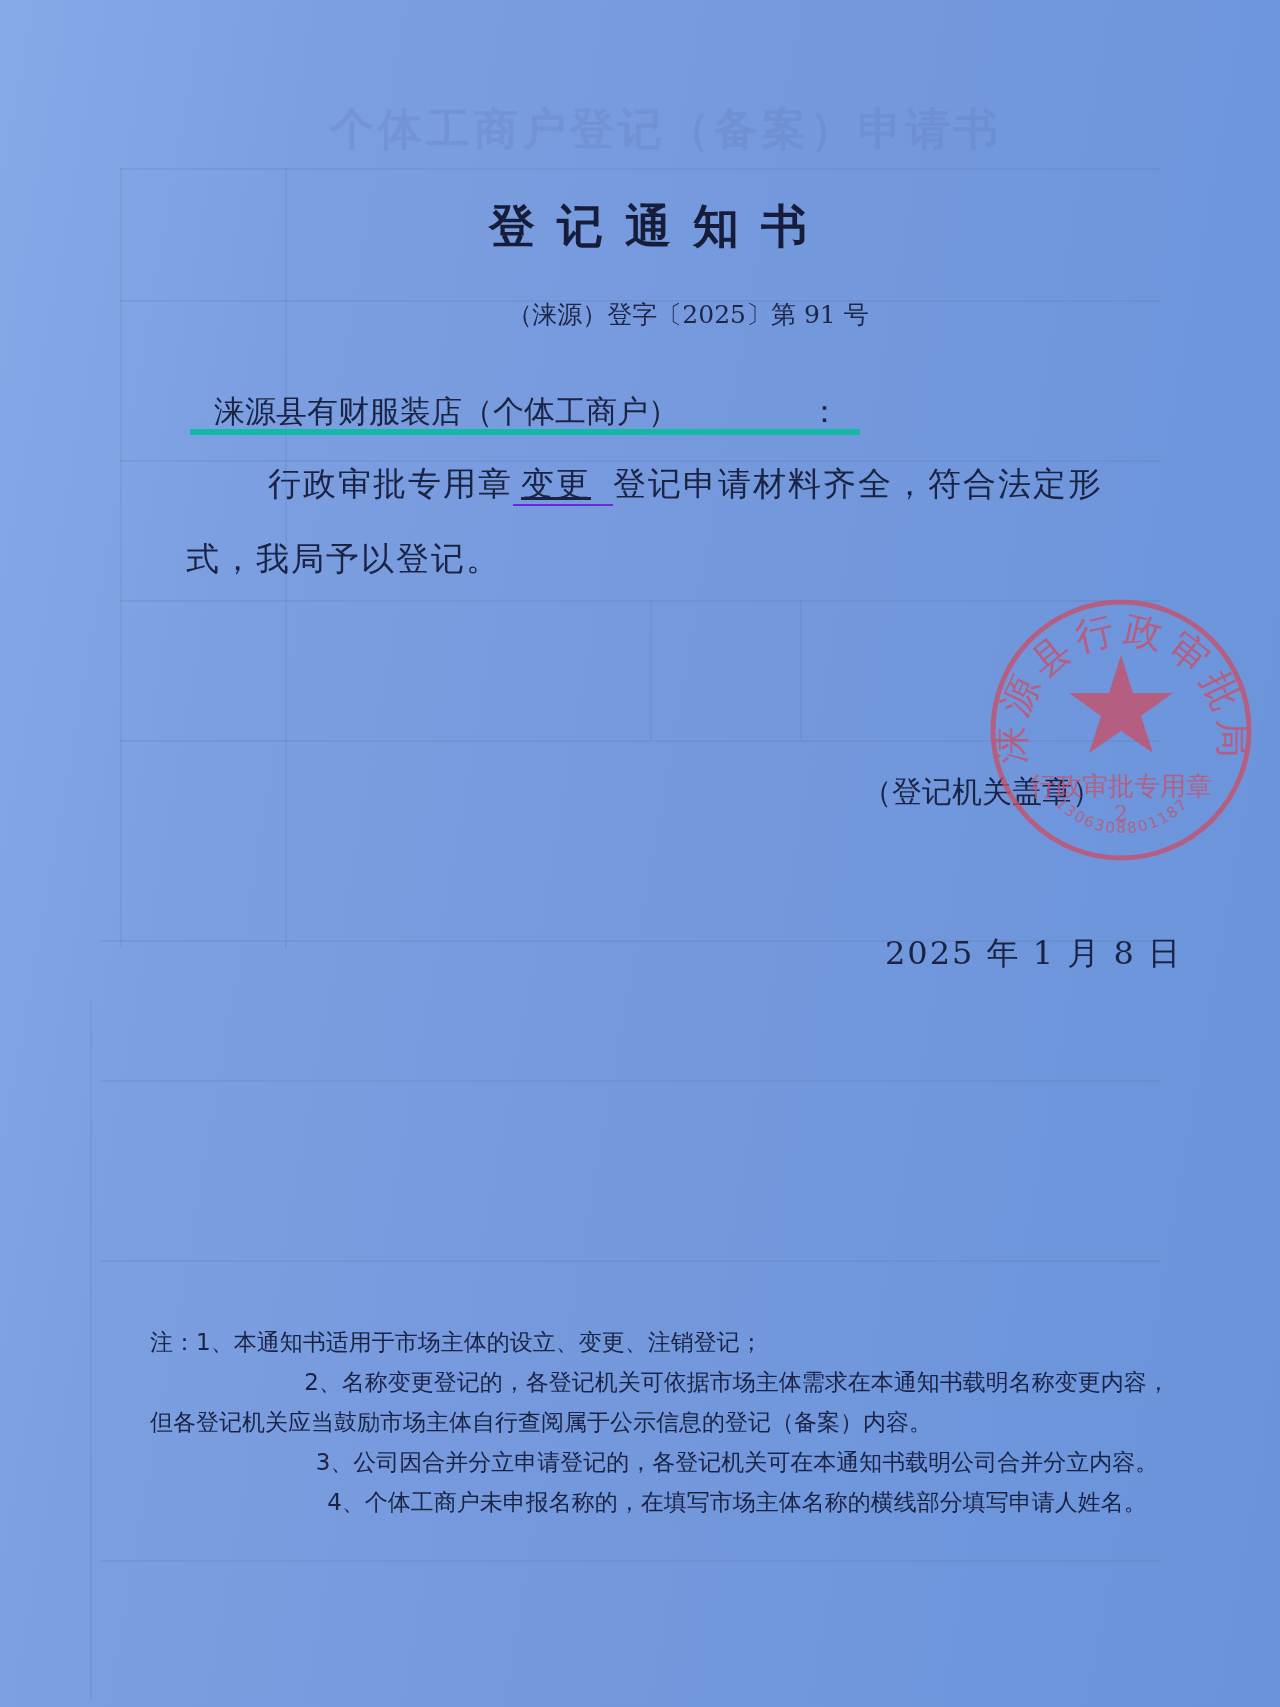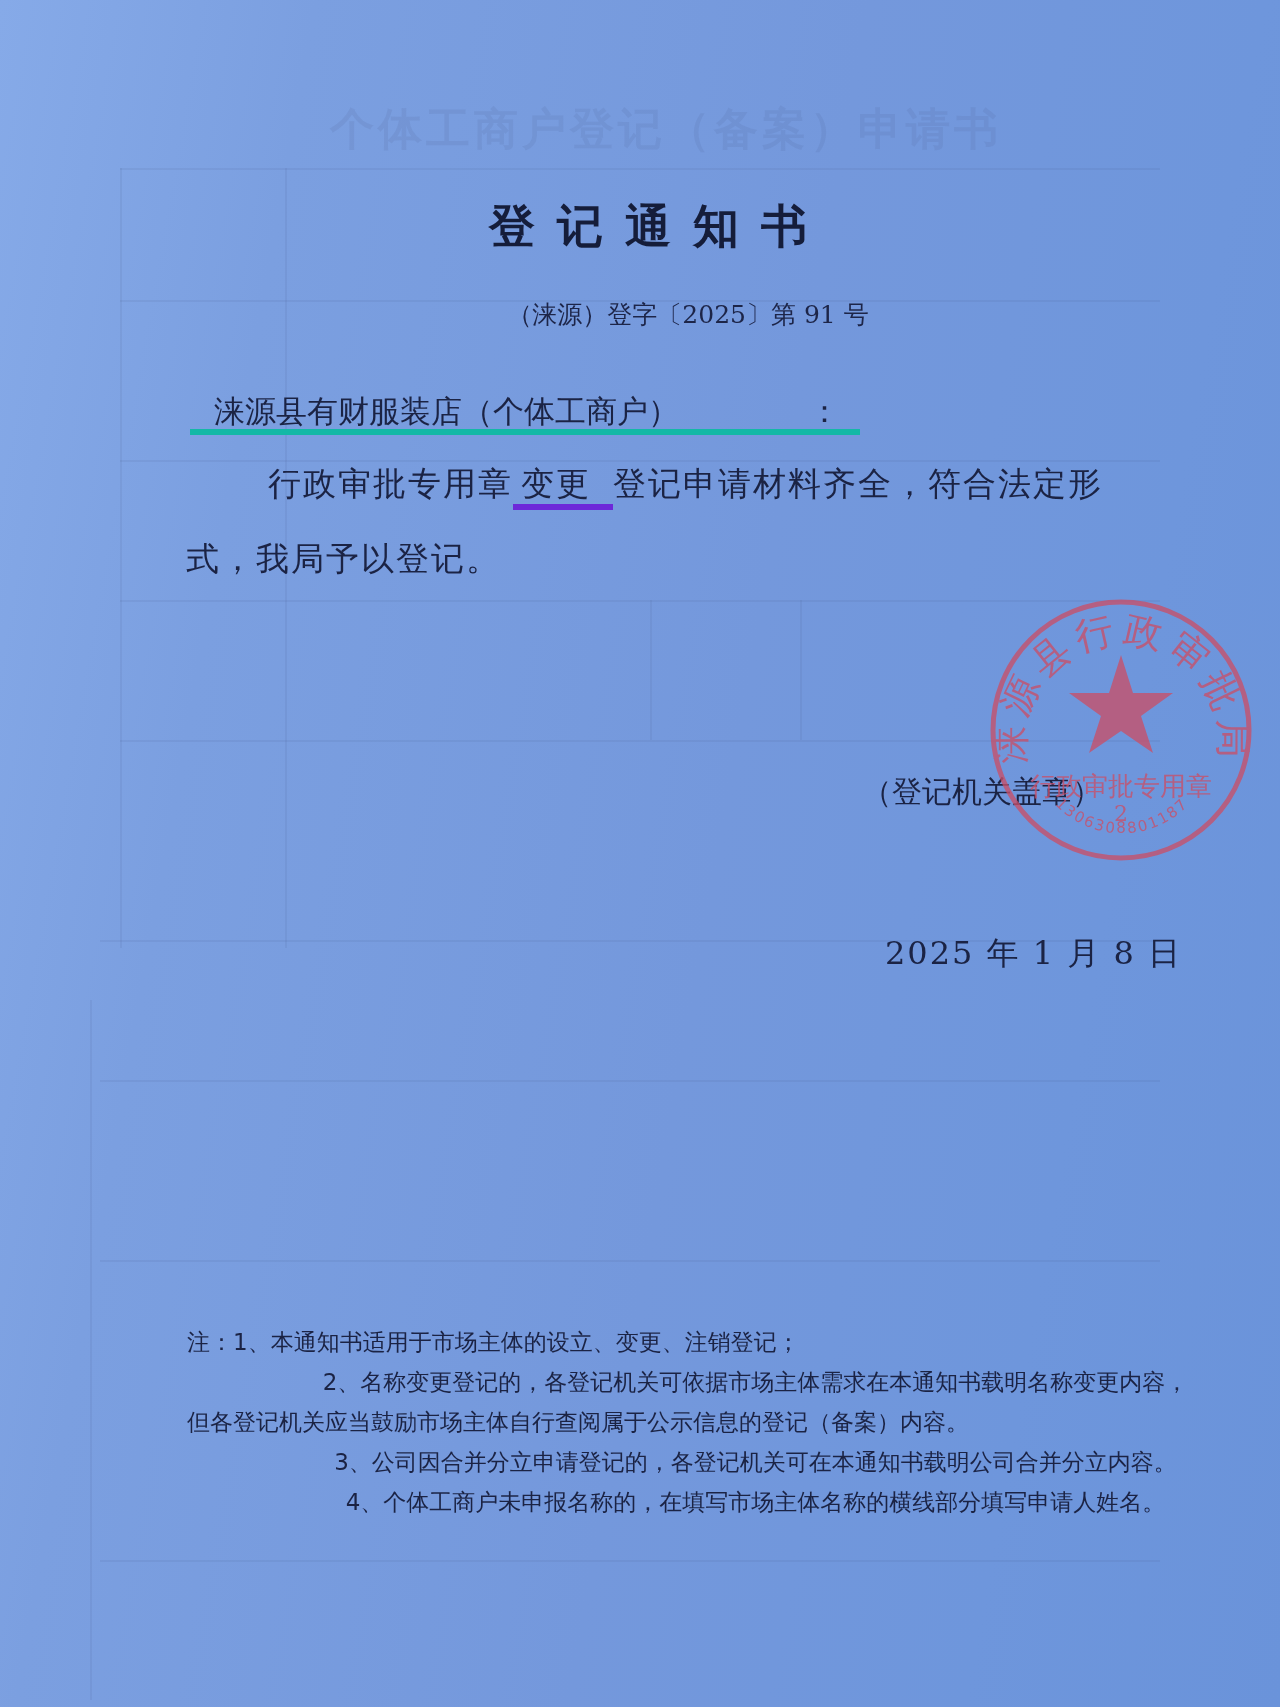--- a/index.html
+++ b/index.html
@@ -31,43 +31,44 @@
     .addressee {
       position: absolute; left: 190px; top: 393px; width: 670px;
       font-size: 31px; border-bottom: 6px solid #14b8a6; padding-left: 24px; box-sizing: border-box;
       height: 42px; line-height: 36px;
     }
     .addressee .colon { position: absolute; right: 20px; top: 0; }
     .body-line1 {
       position: absolute; left: 268px; top: 462px; font-size: 33px; letter-spacing: 2px;
     }
     .fill {
-      display: inline-block; border-bottom: 6px solid #6d28d9; padding: 0 22px 0 8px;
+      display: inline-block; border-bottom: 2px solid #6d28d9; padding: 0 22px 0 8px;
       line-height: 40px;
+      text-decoration: underline;
     }
     .body-line2 {
       position: absolute; left: 186px; top: 537px; font-size: 33px; letter-spacing: 2px;
     }
     .seal-label {
       position: absolute; left: 862px; top: 772px; font-size: 30px; z-index: 2;
       font-family: "DejaVu Sans", "Liberation Sans", sans-serif;
     }
     .seal {
       position: absolute; left: 975px; top: 595px; width: 292px; height: 270px; z-index: 3;
       opacity: 0.78;
     }
     .date {
       position: absolute; left: 885px; top: 932px; font-size: 32px; letter-spacing: 2px;
     }
     .notes {
       position: absolute; left: 150px; top: 1322px; width: 1120px;
       font-family: "DejaVu Sans", "Liberation Sans", sans-serif;
       font-size: 23px; line-height: 40px; color: #1b2344;
     }
-    .notes .n { display: block; white-space: nowrap; margin-left: 37px; }
+    .notes .n { display: block; white-space: nowrap; }
     .notes .indent { padding-left: 54px; text-align: center; }
   </style>
 </head>
 <body>
 
 <div class="ghost">
   <div class="gtitle">个体工商户登记（备案）申请书</div>
   <div class="gl" style="left:120px;top:168px;width:1040px;height:2px"></div>
   <div class="gl" style="left:120px;top:300px;width:1040px;height:2px"></div>
   <div class="gl" style="left:120px;top:460px;width:1040px;height:2px"></div>

